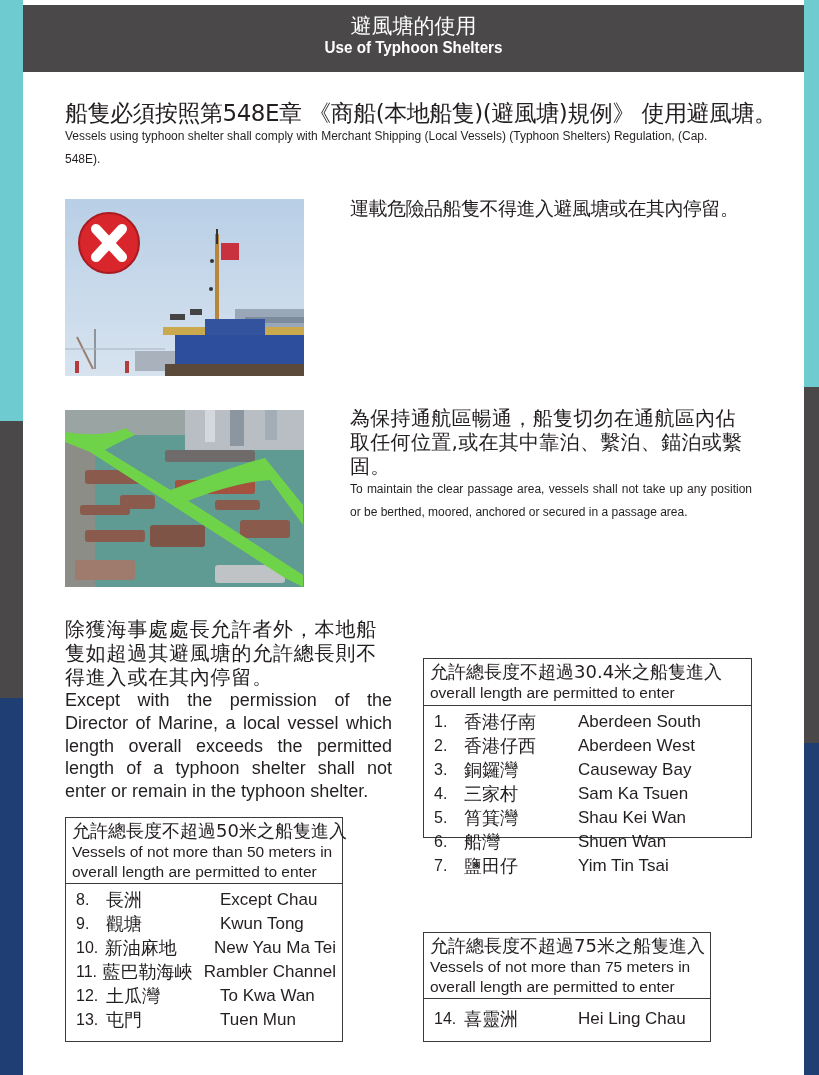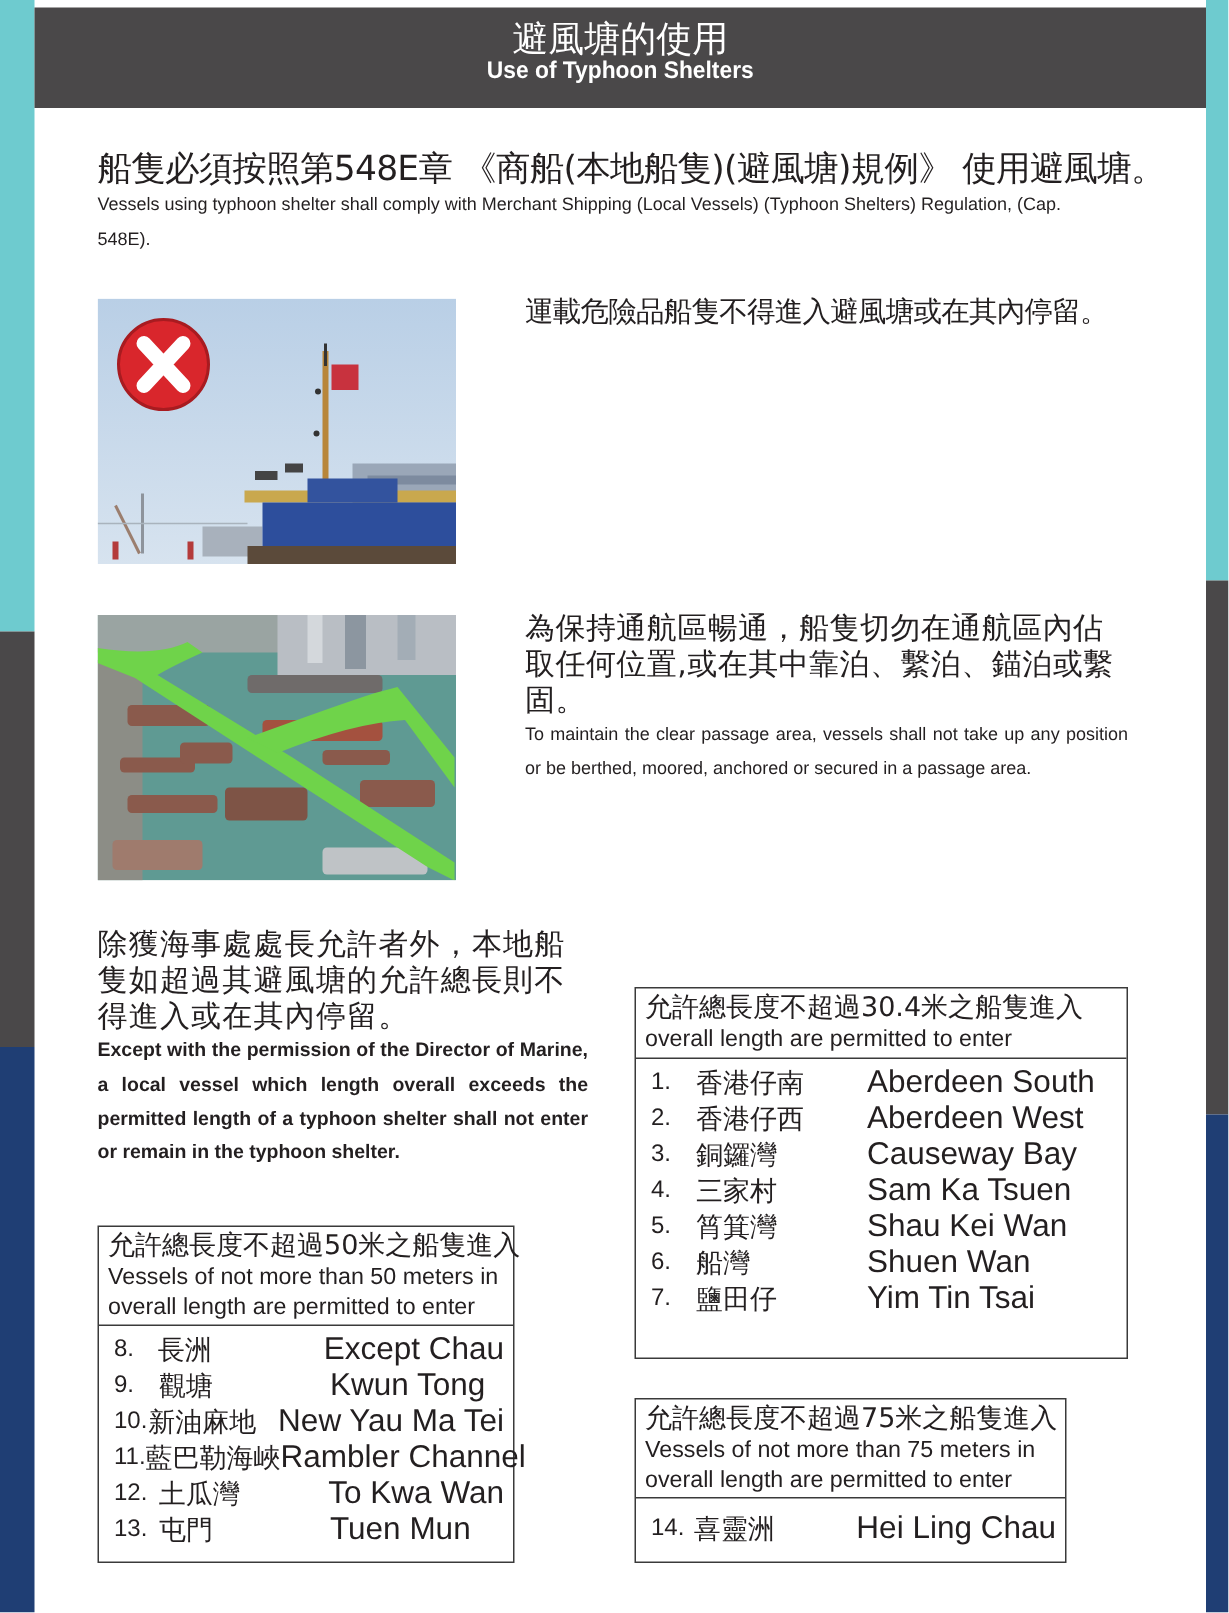--- a/index.html
+++ b/index.html
@@ -8,55 +8,55 @@
 
   .strip { position: absolute; }
   .strip-left { left: 0; top: 0; width: 23px; height: 1075px; }
   .strip-right { left: 804px; top: 0; width: 15px; height: 1075px; }
   .seg { position: absolute; left: 0; width: 100%; }
 
   .header {
     position: absolute; left: 23px; top: 5px; width: 781px; height: 67px;
     background: #4a4849; color: #fff; text-align: center;
   }
-  .header .zh { font-size: 24px; line-height: 22px; padding-top: 10px; }
+  .header .zh { font-size: 21px; line-height: 22px; padding-top: 10px; }
   .header .en { font-family: "Liberation Sans", sans-serif; font-size: 16px; font-weight: bold; line-height: 22px; transform: scaleX(0.95); }
 
   .zh-text { font-size: 19px; line-height: 23px; letter-spacing: -0.5px; white-space: nowrap; }
   .en-text { font-family: "Liberation Sans", sans-serif; font-size: 12px; line-height: 22.5px; }
 
   .intro { position: absolute; left: 65px; top: 102px; width: 700px; }
   .intro .zh-text { font-size: 23px; }
 
   .row-img { position: absolute; left: 65px; width: 239px; height: 177px; overflow: hidden; }
   .img1 { top: 199px; }
   .img2 { top: 410px; }
   .row-text { position: absolute; left: 350px; width: 402px; }
   .t1 { top: 197px; }
   .t2 { top: 406px; }
   .justify { text-align: justify; text-align-last: left; }
 
   .perm { position: absolute; left: 65px; top: 617px; width: 327px; }
   .perm .zh-text { font-size: 20px; line-height: 24px; letter-spacing: 0.8px; white-space: normal; }
-  .perm .en-text { font-size: 13px; line-height: 22.8px; font-weight: bold; }
+  .perm .en-text { font-size: 18px; line-height: 22.8px; }
 
   .box { position: absolute; border: 1.3px solid #3a3a3a; background: #fff; }
   .box-head { padding: 2px 6px 2px 6px; border-bottom: 1.3px solid #3a3a3a; }
   .box-head .bz { font-size: 18px; line-height: 22px; white-space: nowrap; }
   .box-head .be { font-family: "Liberation Sans", sans-serif; font-size: 15.5px; line-height: 19.5px; white-space: nowrap; }
   .box-body { padding: 4px 6px 4px 10px; }
   .item { display: flex; height: 24px; align-items: center; }
   .item .num { font-family: "Liberation Sans", sans-serif; font-size: 16px; width: 32px; }
   .item .zh { font-size: 18px; width: 112px; white-space: nowrap; }
-  .item .en { font-family: "Liberation Sans", sans-serif; font-size: 21px; white-space: nowrap; }
+  .item .en { font-family: "Liberation Sans", sans-serif; font-size: 17px; white-space: nowrap; }
 
   .box50 { left: 65px; top: 817px; width: 278px; height: 225px; }
   .box50 .num { width: 30px; }
   .box50 .zh { width: 114px; }
-  .box304 { left: 423px; top: 658px; width: 329px; height: 248px; }
+  .box304 { left: 423px; top: 658px; width: 329px; height: 180px; }
   .box304 .num { width: 30px; }
   .box304 .zh { width: 114px; }
   .box75 { left: 423px; top: 932px; width: 288px; height: 110px; }
   .box75 .num { width: 30px; }
   .box75 .zh { width: 114px; }
 </style>
 </head>
 <body>
 
 <div class="strip strip-left">

